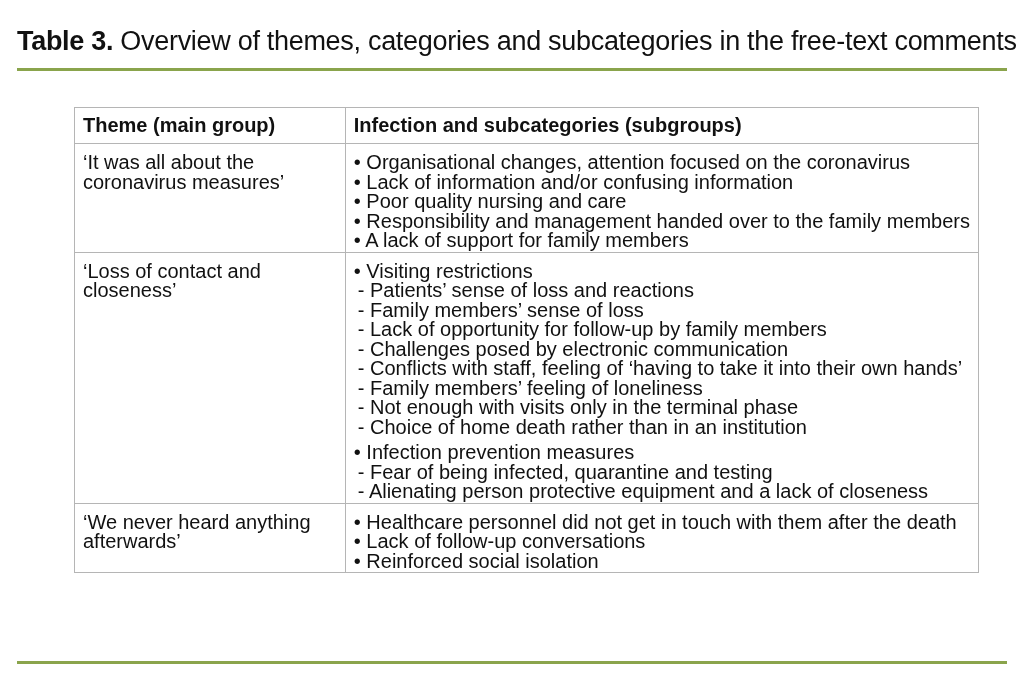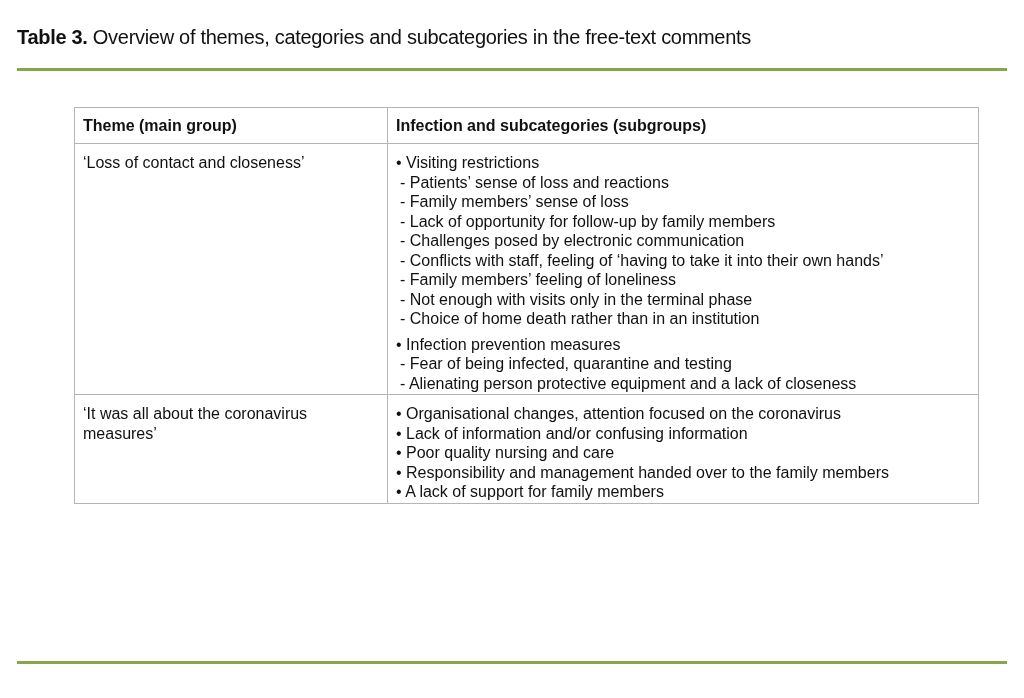--- a/index.html
+++ b/index.html
@@ -1,24 +1,24 @@
 <!DOCTYPE html>
 <html><head>
 <meta charset="utf-8">
 <style>
   html, body { margin:0; padding:0; background:#ffffff; }
   body { width:1024px; height:698px; position:relative; overflow:hidden;
          font-family:"Liberation Sans", "DejaVu Sans", sans-serif; color:#111; }
-  .title { position:absolute; left:17px; top:26px; font-size:20px; letter-spacing:-0.3px; white-space:nowrap; }
+  .title { position:absolute; left:17px; top:26px; font-size:27px; letter-spacing:-0.3px; white-space:nowrap; }
   .title b { font-weight:bold; }
   .rule { position:absolute; left:17px; width:990px; height:3px; background:#8aa44c; }
   .rule.top { top:68px; }
   .rule.bottom { top:661px; }
   table { position:absolute; left:74px; top:107px; width:905px; border-collapse:collapse;
-          font-size:16px; line-height:19.5px; }
+          font-size:20px; line-height:19.5px; }
   td, th { border:1px solid #b5b5b5; vertical-align:top; text-align:left; padding:0 8px; }
   th { font-weight:bold; height:35px; vertical-align:middle; }
   td.theme { width:296px; padding-top:9px; }
   td.cats { padding-top:9px; padding-bottom:1px; }
   .c0 { width:296px; }
   .line { white-space:nowrap; }
   .sub { padding-left:4px; }
   .group + .group { margin-top:6px; }
 </style>
 </head>
@@ -31,20 +31,31 @@
   <thead>
     <tr>
       <th class="c0">Theme (main group)</th>
       <th>Infection and subcategories (subgroups)</th>
     </tr>
   </thead>
   <tbody>
 
 
     <tr>
+      <td class="theme">‘It was all about the coronavirus measures’</td>
+      <td class="cats">
+        <div class="line">• Organisational changes, attention focused on the coronavirus</div>
+        <div class="line">• Lack of information and/or confusing information</div>
+        <div class="line">• Poor quality nursing and care</div>
+        <div class="line">• Responsibility and management handed over to the family members</div>
+        <div class="line">• A lack of support for family members</div>
+      </td>
+    </tr>
+
+    <tr>
       <td class="theme">‘Loss of contact and closeness’</td>
       <td class="cats">
         <div class="group">
           <div class="line">• Visiting restrictions</div>
           <div class="line sub">- Patients’ sense of loss and reactions</div>
           <div class="line sub">- Family members’ sense of loss</div>
           <div class="line sub">- Lack of opportunity for follow-up by family members</div>
           <div class="line sub">- Challenges posed by electronic communication</div>
           <div class="line sub">- Conflicts with staff, feeling of ‘having to take it into their own hands’</div>
           <div class="line sub">- Family members’ feeling of loneliness</div>
@@ -53,26 +64,23 @@
         </div>
         <div class="group">
           <div class="line">• Infection prevention measures</div>
           <div class="line sub">- Fear of being infected, quarantine and testing</div>
           <div class="line sub">- Alienating person protective equipment and a lack of closeness</div>
         </div>
       </td>
     </tr>
 
     <tr>
-      <td class="theme">‘It was all about the coronavirus measures’</td>
+      <td class="theme" style="padding-bottom:14px;">‘We never heard anything afterwards’</td>
       <td class="cats">
-        <div class="line">• Organisational changes, attention focused on the coronavirus</div>
-        <div class="line">• Lack of information and/or confusing information</div>
-        <div class="line">• Poor quality nursing and care</div>
-        <div class="line">• Responsibility and management handed over to the family members</div>
-        <div class="line">• A lack of support for family members</div>
+        <div class="line">• Healthcare personnel did not get in touch with them after the death</div>
+        <div class="line">• Lack of follow-up conversations</div>
+        <div class="line">• Reinforced social isolation</div>
       </td>
     </tr>
-
   </tbody>
 </table>
 
 <div class="rule bottom"></div>
 
 </body></html>

